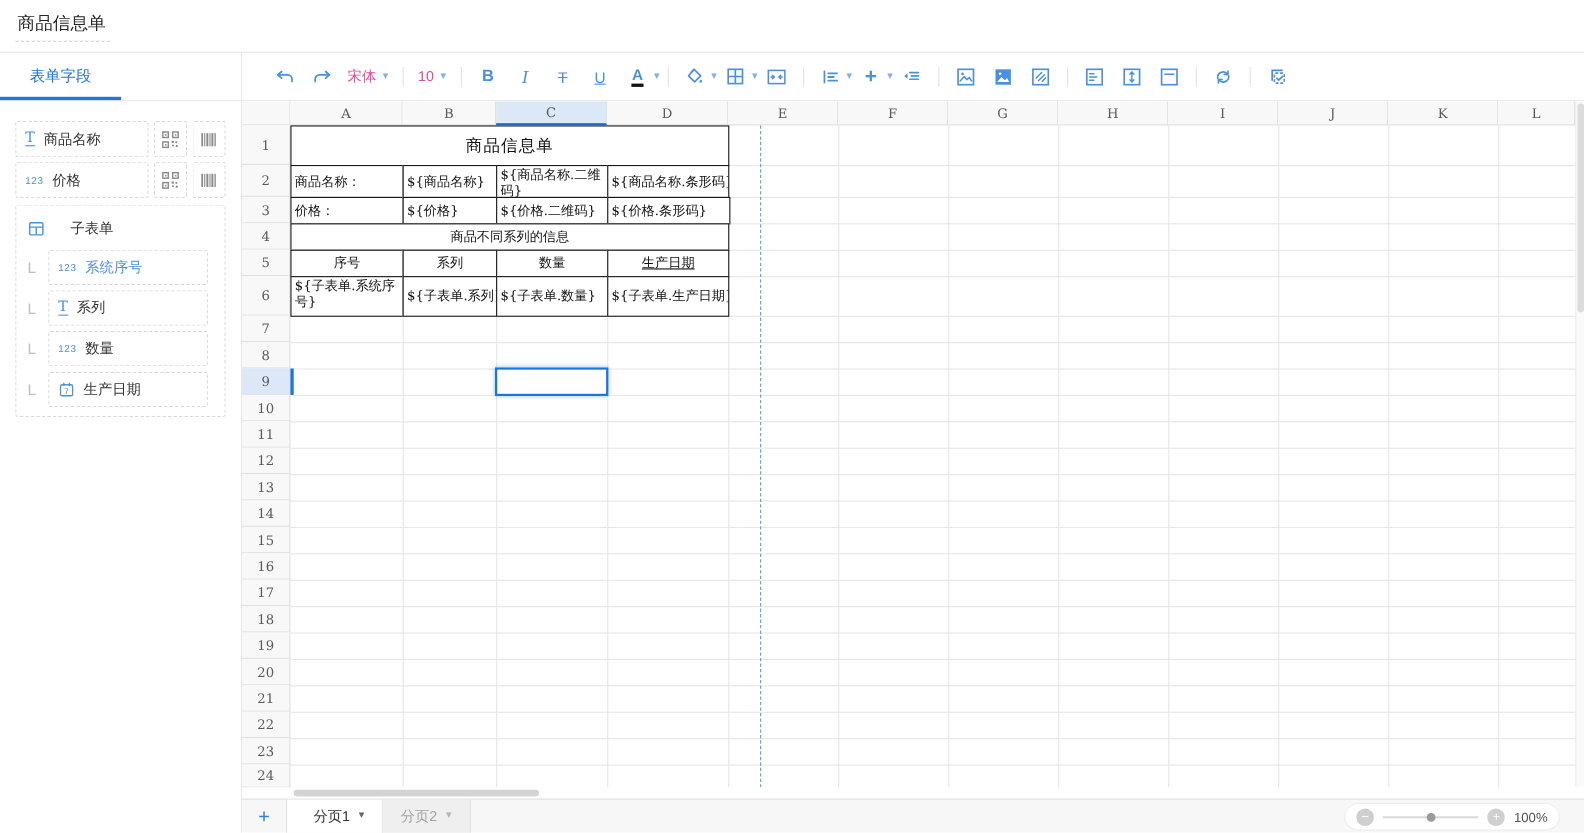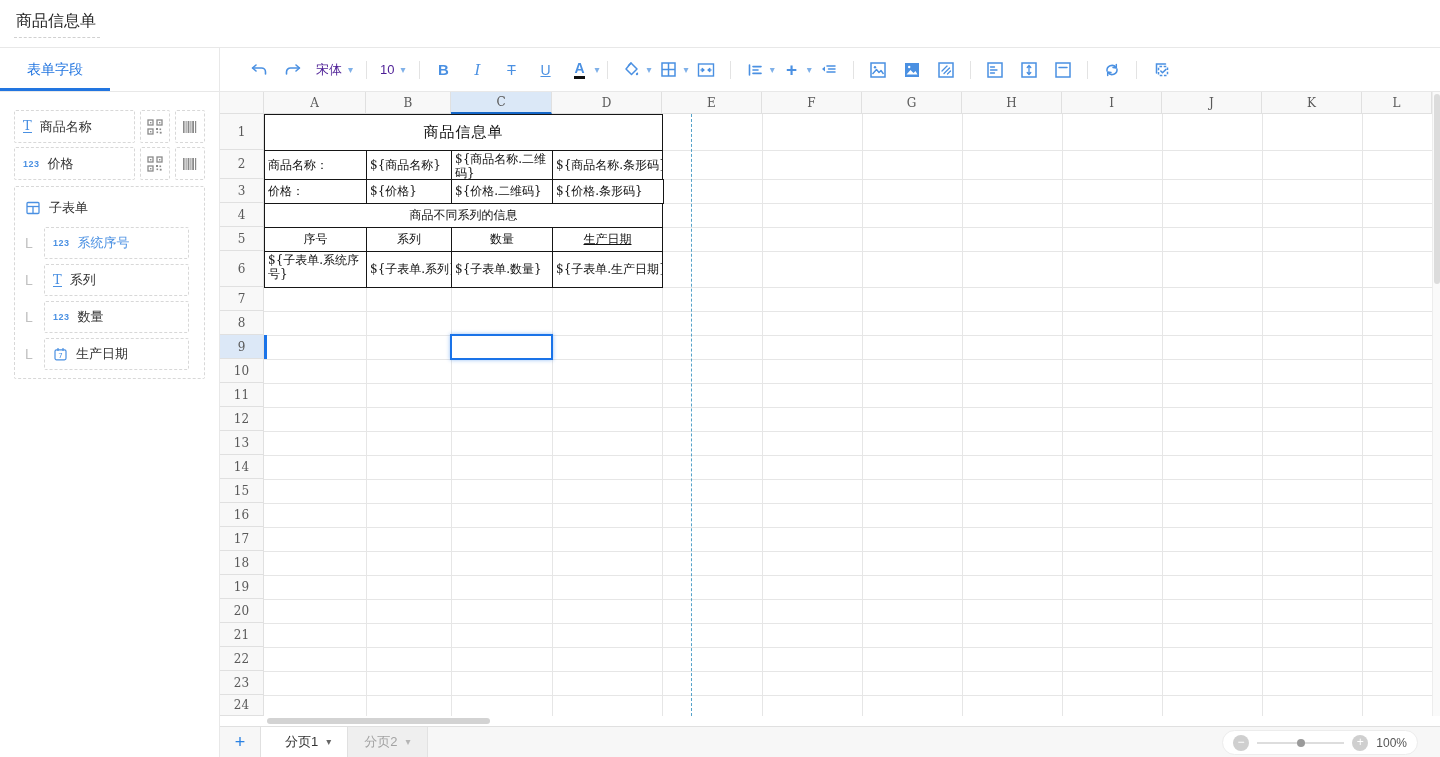--- a/index.html
+++ b/index.html
@@ -31,38 +31,38 @@
   .side-tab-underline { position:absolute; left:0; bottom:0; width:110px; height:3px; background:#2275e0; }
   .fields { padding:18px 14px 0 14px; }
   .field-row { display:flex; gap:5px; margin-bottom:4px; }
   .fbox { border:1px dashed #d8d8d8; border-radius:2px; height:33px; display:flex;
     align-items:center; background:#fff; }
   .fbox.label { flex:1; padding:0 8px; gap:8px; cursor:grab; }
   .fbox.code { width:30px; justify-content:center; cursor:grab; }
   .f-label { font-size:13px; color:#333; }
   .t-glyph { color:#4a90e2; font-size:13px; font-family:"DejaVu Serif",serif;
     border-bottom:1px solid #4a90e2; line-height:12px; }
-  .n-glyph { color:#4a90e2; font-size:9px; font-weight:bold; letter-spacing:.5px; }
+  .n-glyph { color:#4a90e2; font-size:9px; font-weight:normal; letter-spacing:.5px; }
   .subform { border:1px dashed #d8d8d8; border-radius:2px; margin-top:6px; padding:8px 8px 8px 0; }
-  .subform-head { display:flex; align-items:center; gap:8px; padding:4px 0 10px 10px; }
+  .subform-head { display:flex; align-items:center; gap:23px; padding:4px 0 10px 10px; }
   .subform-title { font-size:13px; color:#333; }
   .child-row { display:flex; align-items:center; margin:0 0 5px 10px; }
   .l-mark { color:#c0c0c0; font-size:14px; width:19px; }
   .child-box { border:1px dashed #d8d8d8; border-radius:2px; height:32px; width:145px;
     display:flex; align-items:center; gap:8px; padding:0 8px; cursor:grab; }
   .child-box .f-label.hl { color:#4a90e2; }
 
   
   .toolbar { height:44px; border-bottom:1px solid #e8e8e8; display:flex; align-items:center;
     padding-left:22px; background:#fff; flex:none; }
   .tb-btn { height:30px; min-width:30px; display:flex; align-items:center; justify-content:center;
     cursor:pointer; color:#4a90e2; margin:0 2px; border-radius:2px; }
   .tb-sep { width:1px; height:18px; background:#e3e3e3; margin:0 7px; }
   .tb-select { display:flex; align-items:center; gap:6px; cursor:pointer; padding:0 6px; height:30px; }
-  .tb-select .val { color:#4c1d95; font-size:13px; }
+  .tb-select .val { color:#ec4899; font-size:13px; }
   .caret { color:#7fb0e8; font-size:10px; line-height:1; }
   .glyph-b { font-weight:bold; font-size:15px; }
   .glyph-i { font-style:italic; font-size:15px; font-family:"DejaVu Serif",serif; }
   .glyph-s { font-size:14px; text-decoration:line-through; }
   .glyph-u { font-size:14px; text-decoration:underline; }
   .glyph-a { font-size:14px; font-weight:bold; border-bottom:3px solid #111; line-height:15px; }
   .combo { display:flex; align-items:center; cursor:pointer; }
 
   
   .sheet-wrap { position:relative; height:624px; overflow:hidden; background:#fff; flex:none; }

